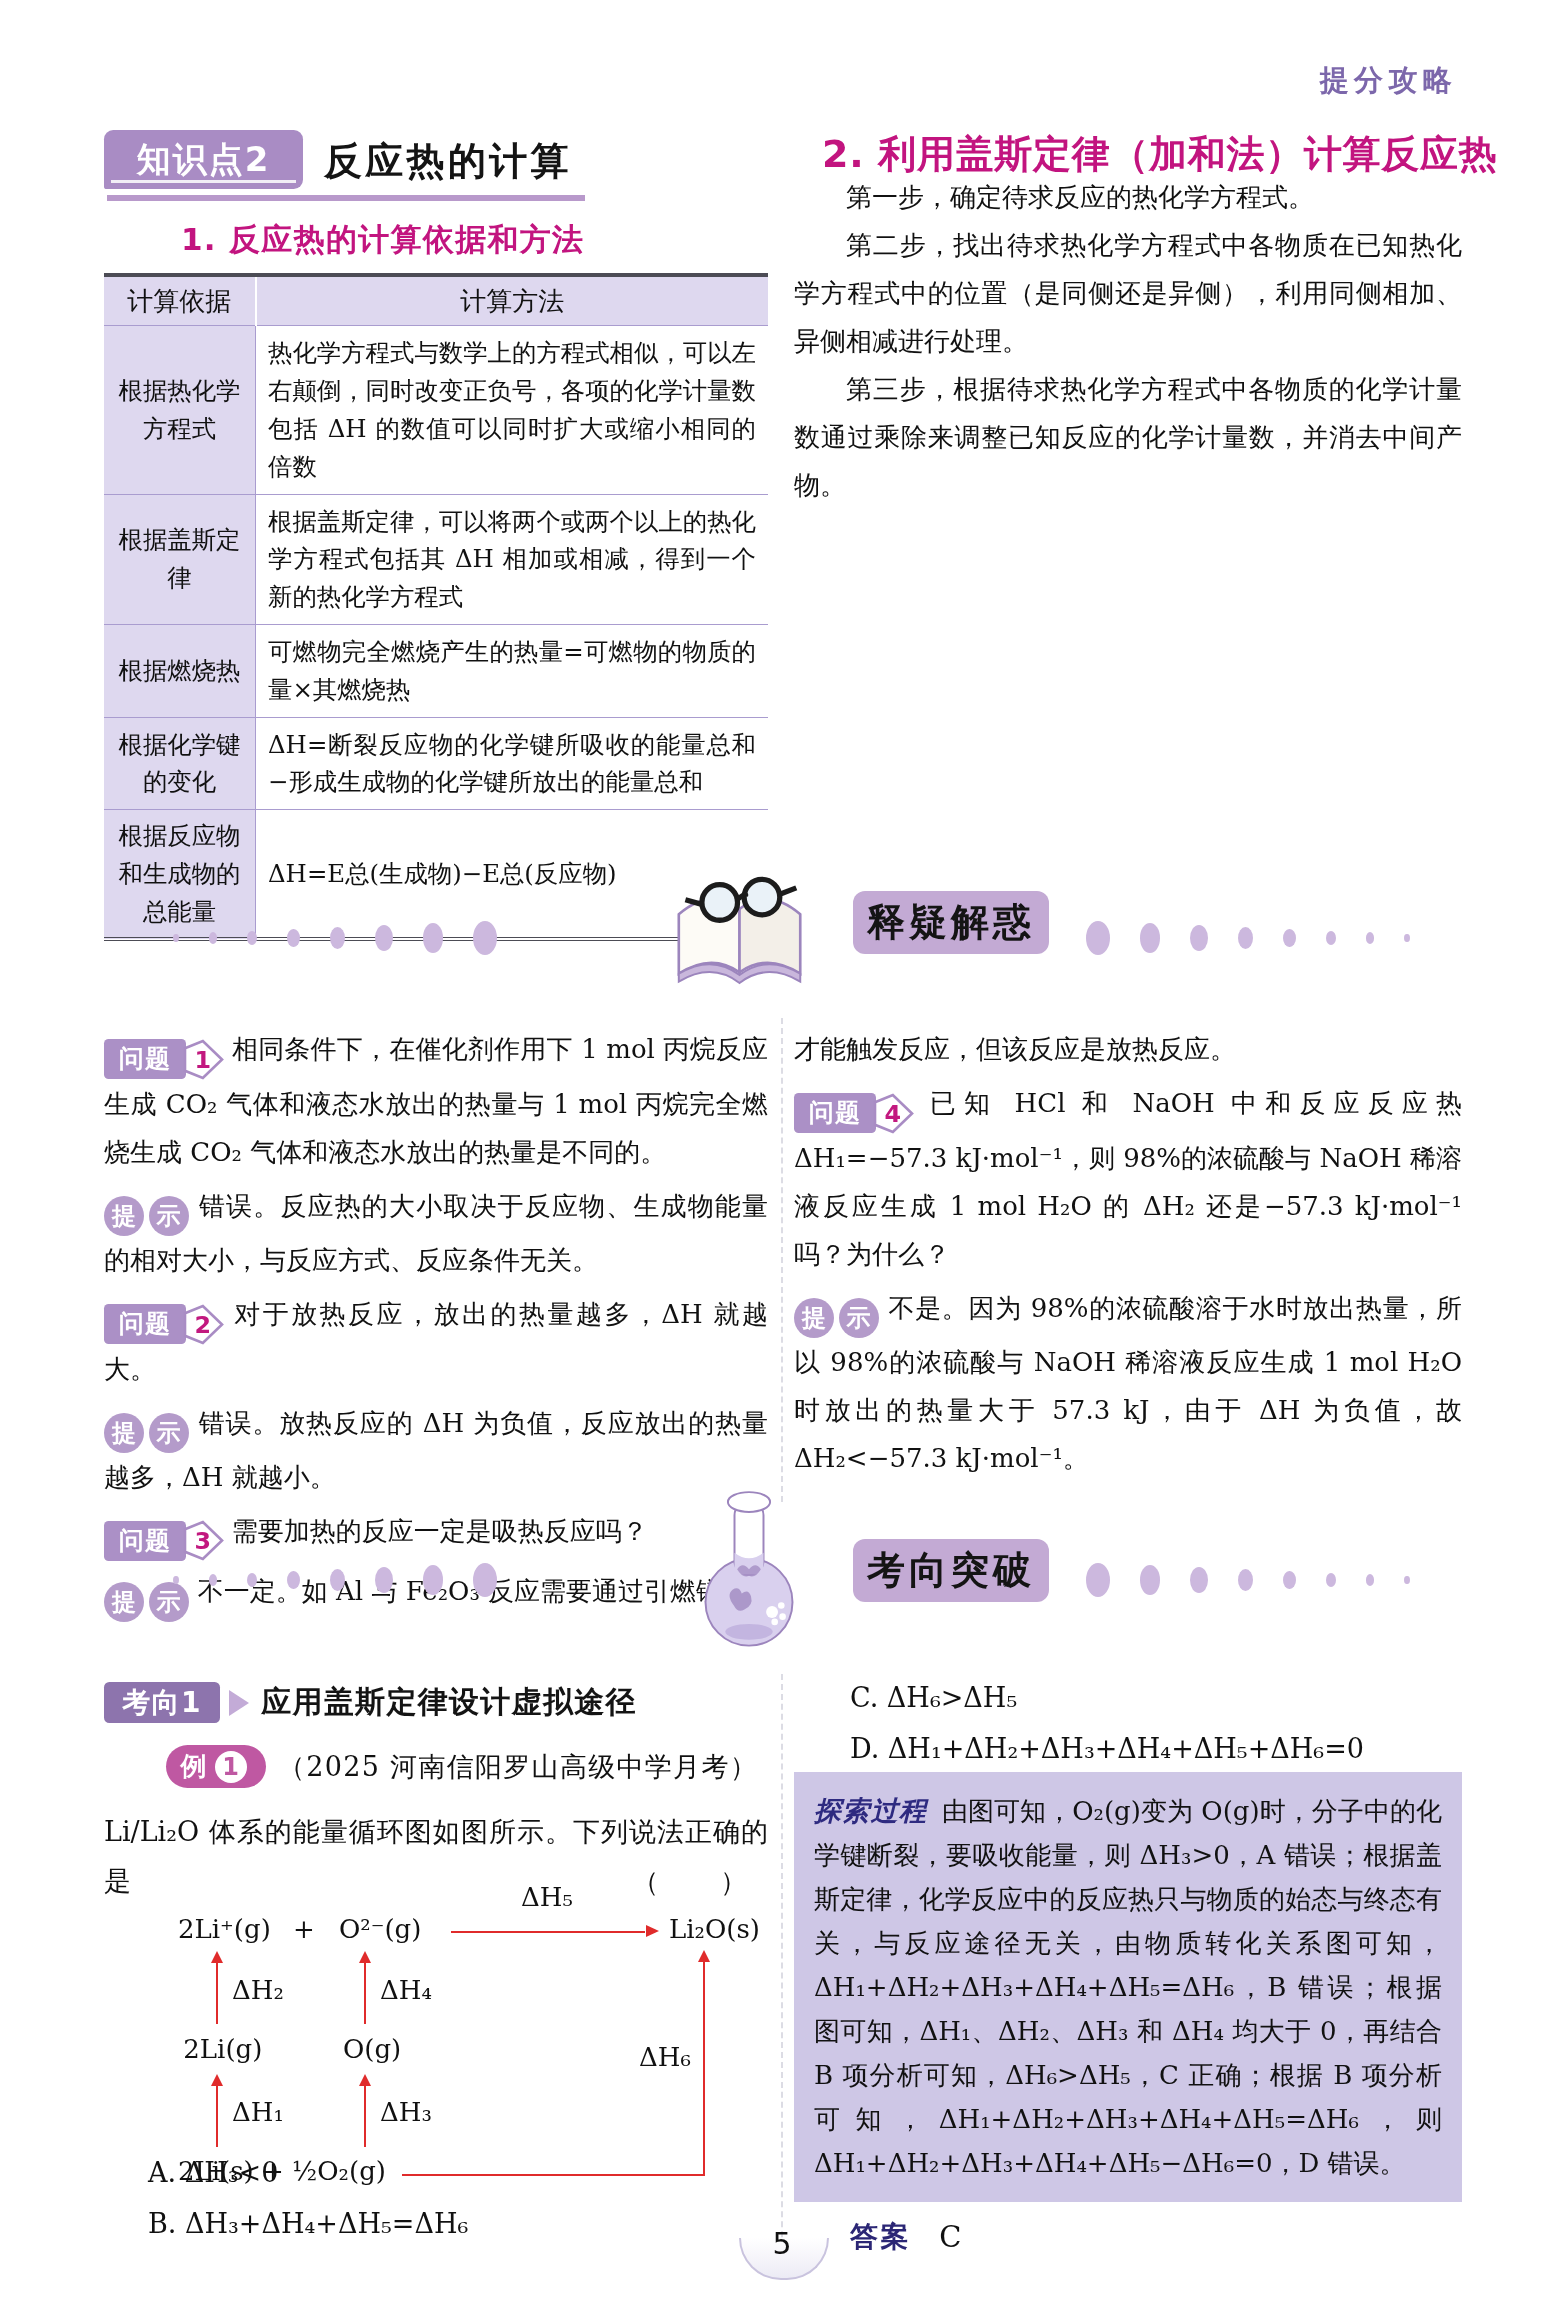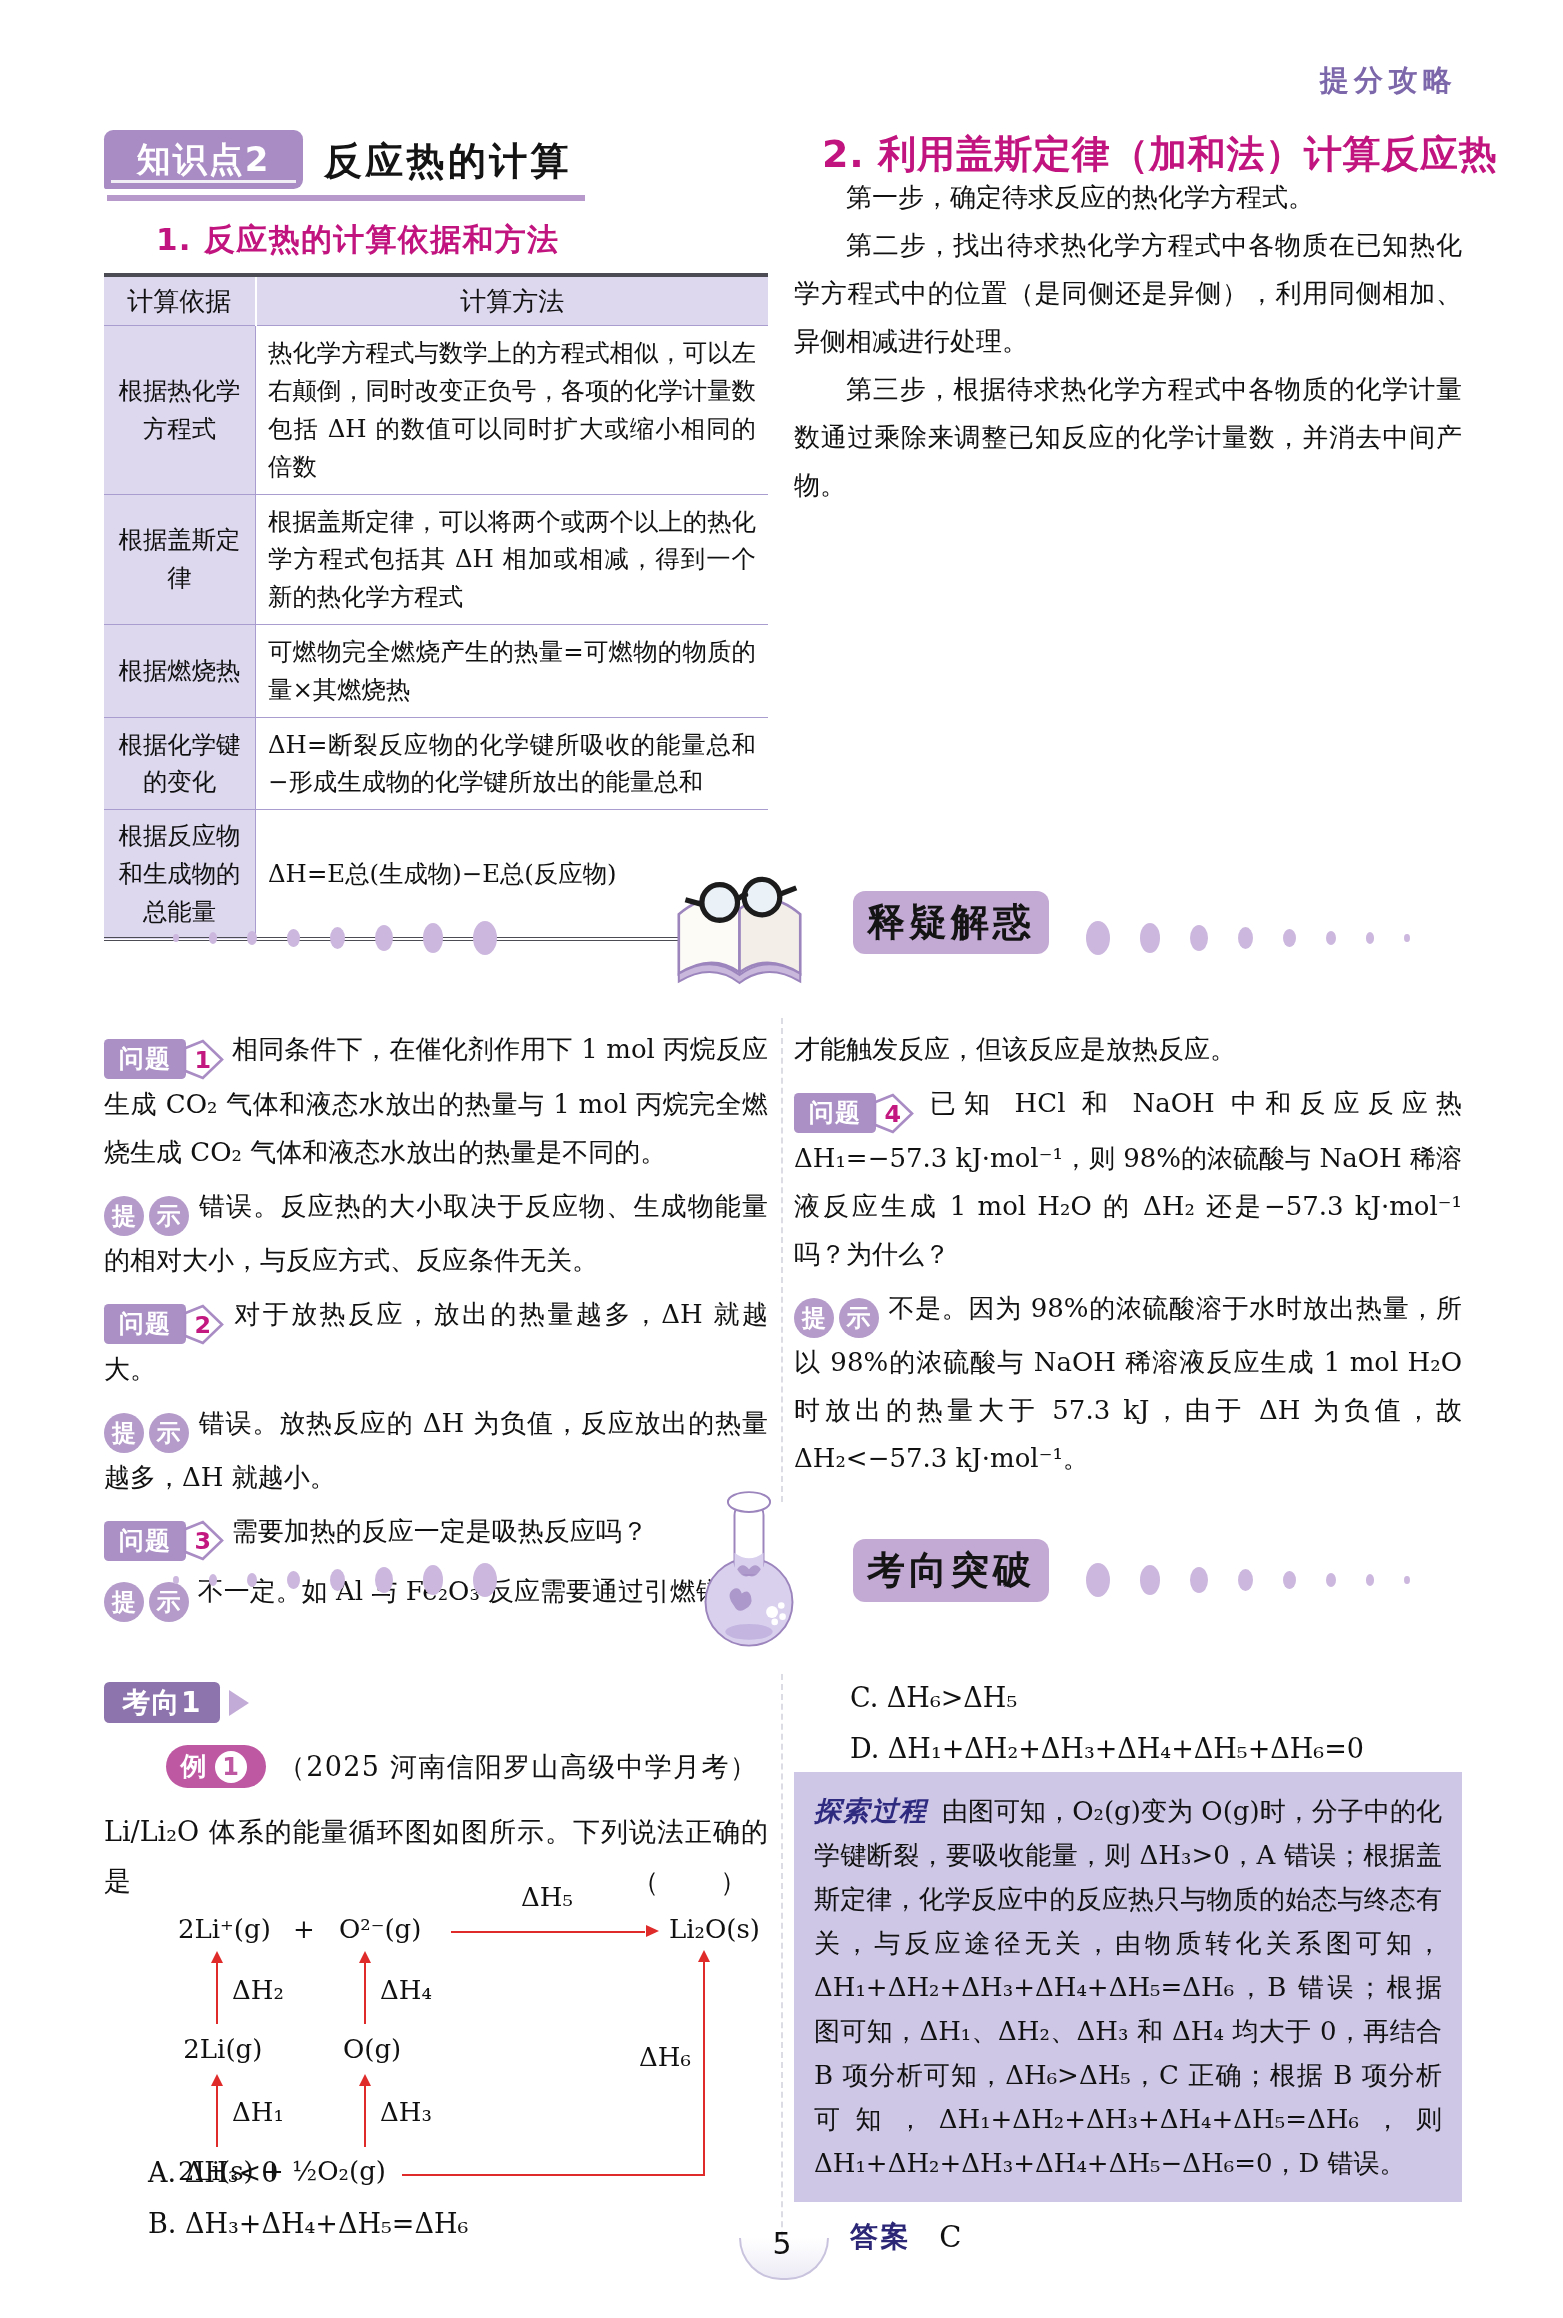--- a/index.html
+++ b/index.html
@@ -11,21 +11,21 @@
          font-weight:bold;font-size:29px;color:#7c67ab;letter-spacing:5.3px;}
 
   
   .kp-underline{position:absolute;left:107px;top:195px;width:478px;height:6px;background:#b899cb;}
   .kp-badge{position:absolute;left:104px;top:130px;width:199px;height:59px;background:#a98cc4;
             border-radius:9.2px 9.2px 9.2px 2.6px;display:flex;align-items:center;justify-content:center;
             font-family:"DejaVu Sans","Liberation Sans",sans-serif;font-weight:bold;font-size:34px;color:#fff;letter-spacing:2px;}
   .kp-badge::after{content:"";position:absolute;left:6.6px;right:6.6px;bottom:6px;height:2.6px;background:rgba(255,255,255,.85);}
   .kp-title{position:absolute;left:324px;top:136px;font-family:"DejaVu Sans","Liberation Sans",sans-serif;
             font-weight:bold;font-size:38px;color:#141414;letter-spacing:3.3px;}
-  .kp-sub1{position:absolute;left:156px;top:219px;font-family:"DejaVu Sans","Liberation Sans",sans-serif;
+  .kp-sub1{position:absolute;left:181px;top:219px;font-family:"DejaVu Sans","Liberation Sans",sans-serif;
            font-weight:bold;font-size:31px;color:#c2147f;letter-spacing:1.3px;}
   .kp-sub2{position:absolute;left:822px;top:129px;font-family:"DejaVu Sans","Liberation Sans",sans-serif;
            font-weight:bold;font-size:38px;color:#c2147f;letter-spacing:0.7px;}
 
   
   .calc-table{position:absolute;left:104px;top:273px;width:664px;border-collapse:collapse;
               border-top:4px solid #4c4c55;border-bottom:4.6px double #4c4c55;font-size:24.4px;}
   .calc-table th{background:#ded8ef;font-weight:normal;font-size:26px;padding:6.6px 4px;
                  border-bottom:1.3px solid #a99ccf;}
   .calc-table th:first-child{border-right:2.6px solid #ffffff;width:135px;}
@@ -287,20 +287,21 @@
       <span></span>
       <span></span>
       <span></span>
       <span></span>
       <span></span>
   </div>
 
   <div class="kx-row">
     <span class="kx-badge">考向1</span>
     <span class="kx-arrow"></span>
+    <span class="kx-title">应用盖斯定律设计虚拟途径</span>
   </div>
 
   <div class="ex-row">
     <span class="ex-badge">
       <span class="ex-word">例</span>
       <span class="ex-circle">1</span>
     </span>
     <span class="ex-src">（2025 河南信阳罗山高级中学月考）</span>
   </div>
 

